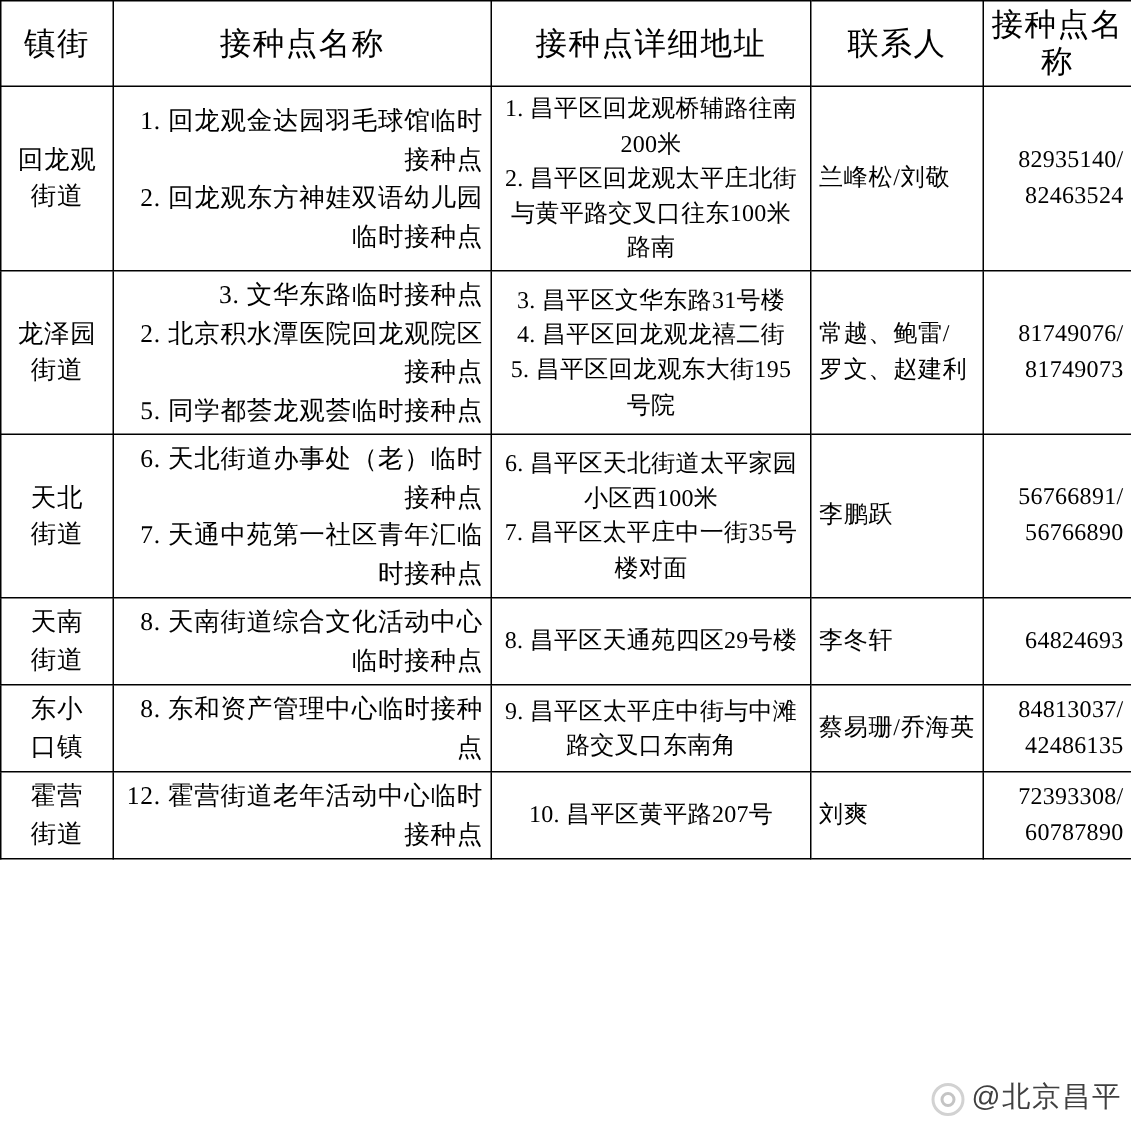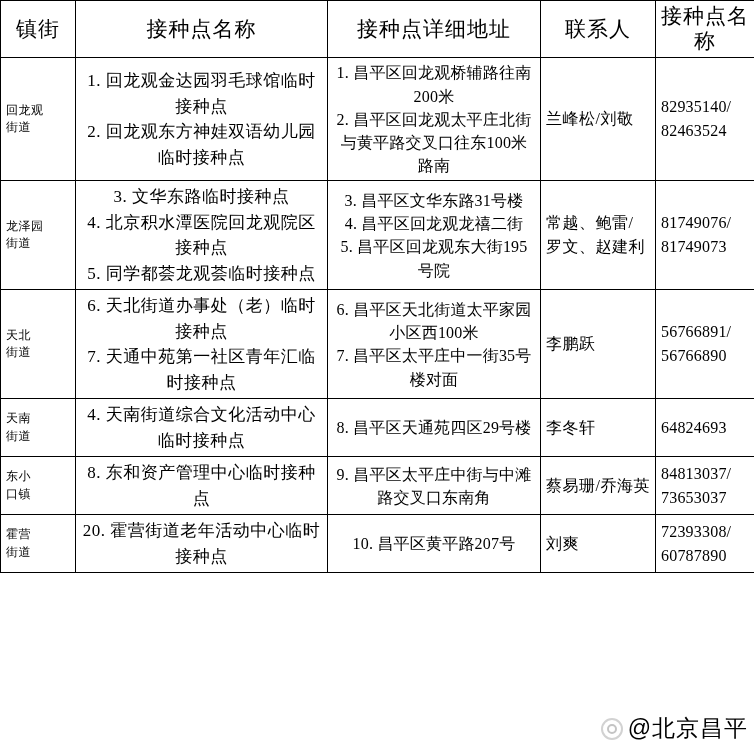--- a/index.html
+++ b/index.html
@@ -46,62 +46,63 @@
     text-align: center;
     font-size: 21px;
     font-weight: bold;
     letter-spacing: 1px;
     height: 44px;
     line-height: 1.2;
   }
 
   
   td.town {
-    font-size: 12px;
+    text-align: center;
+    font-size: 17px;
     line-height: 1.45;
     letter-spacing: 0.5px;
   }
   td.site-name {
-    text-align: center;
+    text-align: right;
     font-size: 17px;
     font-weight: bold;
     line-height: 1.5;
     letter-spacing: 0.5px;
   }
   td.address {
     text-align: center;
     font-size: 16px;
     line-height: 1.45;
     letter-spacing: 0.2px;
   }
   td.person {
     text-align: left;
     font-size: 16px;
     line-height: 1.5;
     letter-spacing: 0.5px;
   }
   td.phone {
-    text-align: left;
+    text-align: right;
     font-size: 16px;
     line-height: 1.5;
     letter-spacing: 0.2px;
   }
 
   .cellline { display: block; white-space: pre-wrap; }
 
   
   .watermark {
     position: absolute;
     right: 6px;
     bottom: 4px;
     display: flex;
-    align-items: center;
+    align-items: flex-end;
     gap: 5px;
-    color: #000000;
-    font-size: 23px;
+    color: #404040;
+    font-size: 19px;
     font-family: "Liberation Sans", sans-serif;
     letter-spacing: 1px;
     pointer-events: none;
     user-select: none;
   }
   .wm-eye {
     width: 22px;
     height: 22px;
     position: relative;
     flex: 0 0 auto;
@@ -166,21 +167,21 @@
             <span class="cellline">82463524</span>
           </td>
         </tr>
         <tr>
           <td class="town">
             <span class="cellline">龙泽园</span>
             <span class="cellline">街道</span>
           </td>
           <td class="site-name">
             <span class="cellline">3. 文华东路临时接种点</span>
-            <span class="cellline">4. 北京积水潭医院回龙观院区接种点</span>
+            <span class="cellline">2. 北京积水潭医院回龙观院区接种点</span>
             <span class="cellline">5. 同学都荟龙观荟临时接种点</span>
           </td>
           <td class="address">
             <span class="cellline">3. 昌平区文华东路31号楼</span>
             <span class="cellline">4. 昌平区回龙观龙禧二街</span>
             <span class="cellline">5. 昌平区回龙观东大街195号院</span>
           </td>
           <td class="person">
             <span class="cellline">常越、鲍雷/</span>
             <span class="cellline">罗文、赵建利</span>
@@ -210,21 +211,21 @@
             <span class="cellline">56766891/</span>
             <span class="cellline">56766890</span>
           </td>
         </tr>
         <tr>
           <td class="town">
             <span class="cellline">天南</span>
             <span class="cellline">街道</span>
           </td>
           <td class="site-name">
-            <span class="cellline">4. 天南街道综合文化活动中心临时接种点</span>
+            <span class="cellline">8. 天南街道综合文化活动中心临时接种点</span>
           </td>
           <td class="address">
             <span class="cellline">8. 昌平区天通苑四区29号楼</span>
           </td>
           <td class="person">
             <span class="cellline">李冬轩</span>
           </td>
           <td class="phone">
             <span class="cellline">64824693</span>
           </td>
@@ -238,30 +239,30 @@
             <span class="cellline">8. 东和资产管理中心临时接种点</span>
           </td>
           <td class="address">
             <span class="cellline">9. 昌平区太平庄中街与中滩路交叉口东南角</span>
           </td>
           <td class="person">
             <span class="cellline">蔡易珊/乔海英</span>
           </td>
           <td class="phone">
             <span class="cellline">84813037/</span>
-            <span class="cellline">73653037</span>
+            <span class="cellline">42486135</span>
           </td>
         </tr>
         <tr>
           <td class="town">
             <span class="cellline">霍营</span>
             <span class="cellline">街道</span>
           </td>
           <td class="site-name">
-            <span class="cellline">20. 霍营街道老年活动中心临时接种点</span>
+            <span class="cellline">12. 霍营街道老年活动中心临时接种点</span>
           </td>
           <td class="address">
             <span class="cellline">10. 昌平区黄平路207号</span>
           </td>
           <td class="person">
             <span class="cellline">刘爽</span>
           </td>
           <td class="phone">
             <span class="cellline">72393308/</span>
             <span class="cellline">60787890</span>

